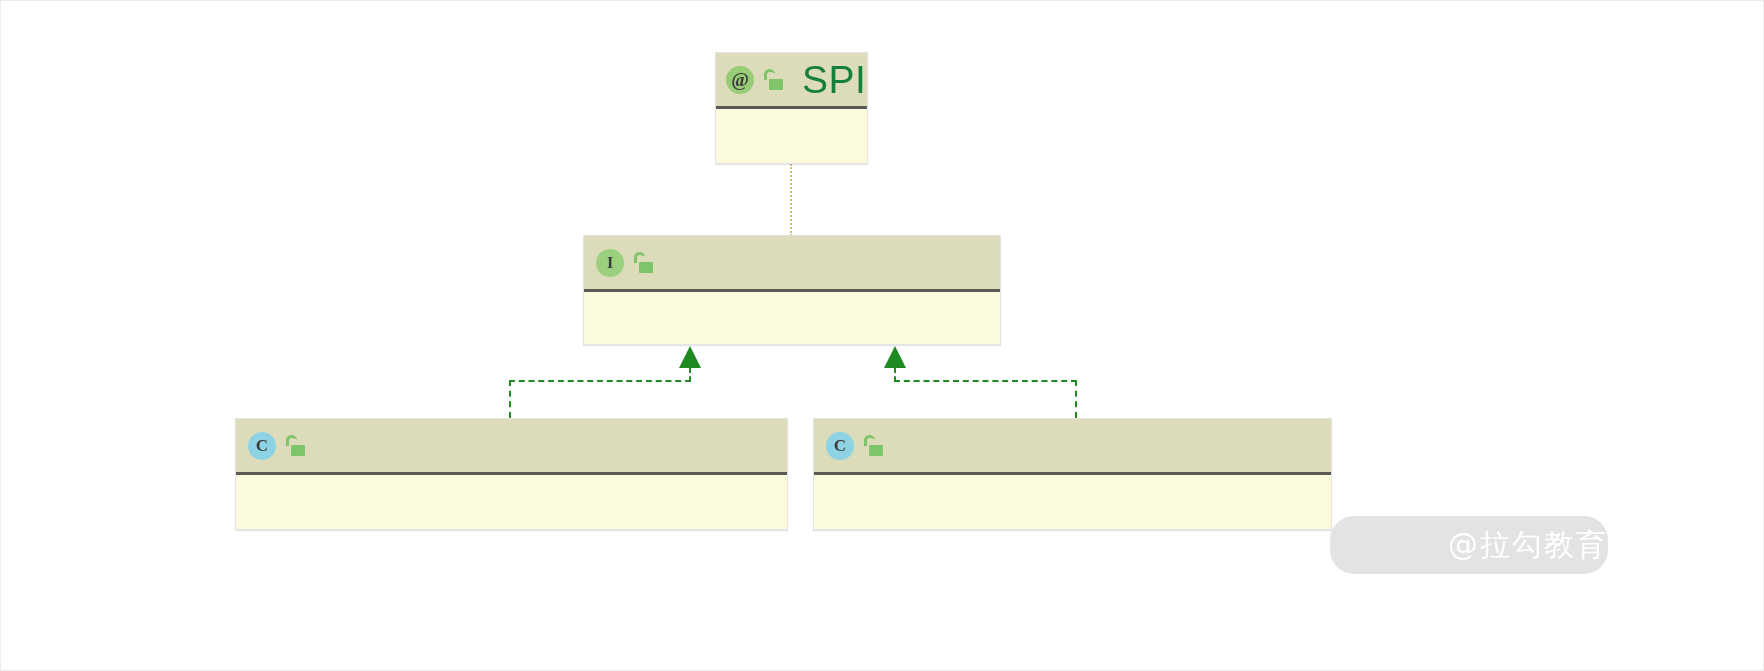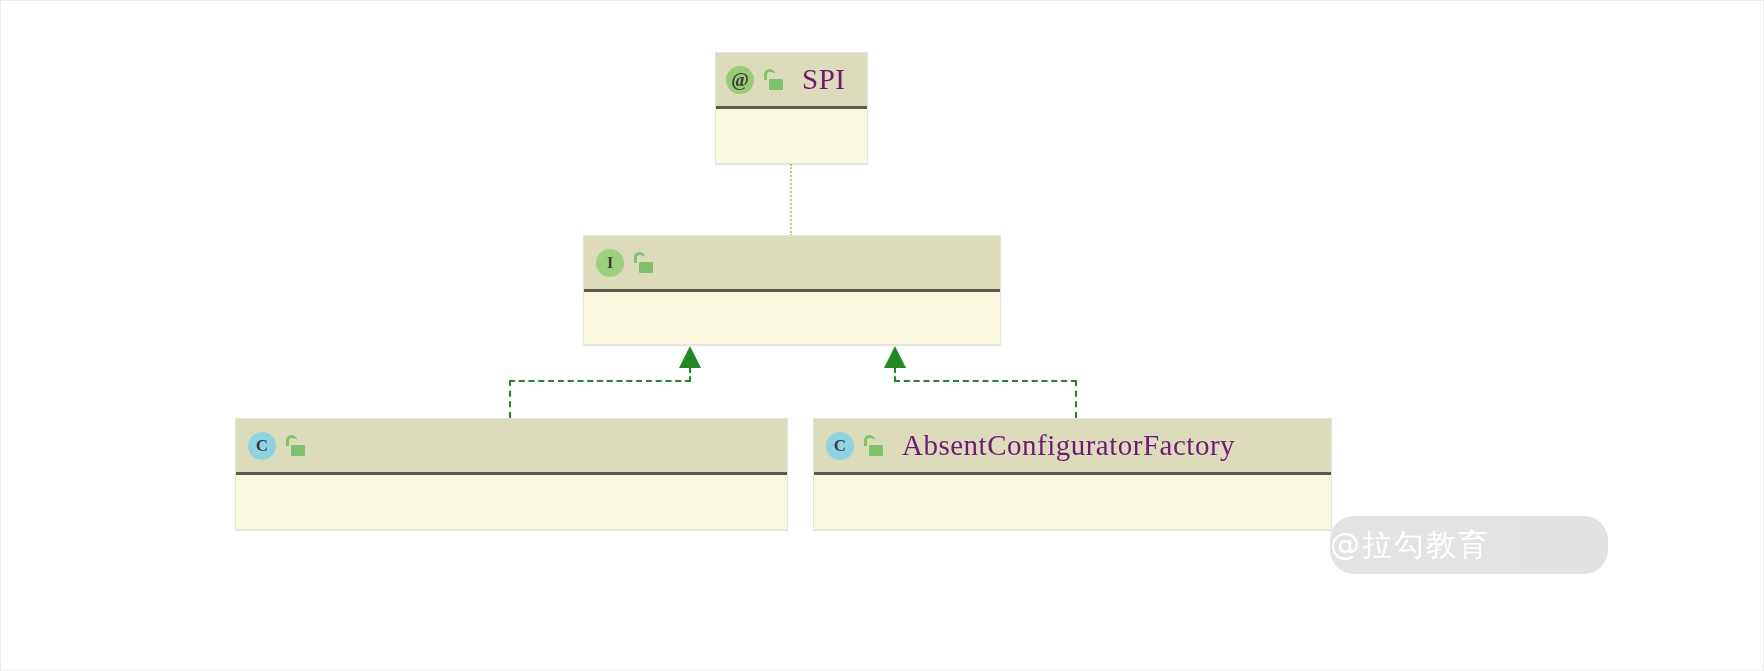--- a/index.html
+++ b/index.html
@@ -43,23 +43,23 @@
     border-bottom: 3px solid #5a5a52;
     box-sizing: border-box;
     height: 56px;
     padding-left: 12px;
   }
   .uml-body {
     background: #fbfade;
     box-sizing: border-box;
   }
   .uml-title {
-    color: #701a75;
-    font-family: Liberation Serif, serif;
-    font-size: 29px;
+    color: #15803d;
+    font-family: Liberation Sans, sans-serif;
+    font-size: 39px;
     letter-spacing: 0.5px;
     white-space: nowrap;
   }
 
   
   .type-icon {
     width: 28px;
     height: 28px;
     border-radius: 50%;
     display: inline-flex;
@@ -126,21 +126,21 @@
     border-left: 11px solid transparent;
     border-right: 11px solid transparent;
     border-bottom: 22px solid #1f8a1f;
   }
 
   
   #watermark {
     position: absolute;
     display: flex;
     align-items: center;
-    justify-content: flex-start;
+    justify-content: flex-end;
     background: rgba(0,0,0,0.12);
     border-radius: 24px;
     color: #ffffff;
     font-family: "DejaVu Sans", sans-serif;
     font-size: 30px;
     letter-spacing: 2px;
     opacity: 0.92;
   }
 </style>
 </head>
@@ -196,21 +196,20 @@
     <div class="uml-body" style="height:53px;"></div>
   </div>
 
   <div class="uml-box" style="left:813px; top:418px; width:519px; height:112px;">
     <div class="uml-header" style="height:56px;">
       <span class="type-icon klass">C</span>
       <span class="lock-icon">
         <span class="shackle"></span>
           <span class="body"></span>
       </span>
-      <span class="uml-title">AbsentConfiguratorFactory</span>
     </div>
     <div class="uml-body" style="height:53px;"></div>
   </div>
 
   <div id="watermark" style="left:1330px; top:516px; width:278px; height:58px;">
     <span>@拉勾教育</span>
   </div>
 
 </div>
 

